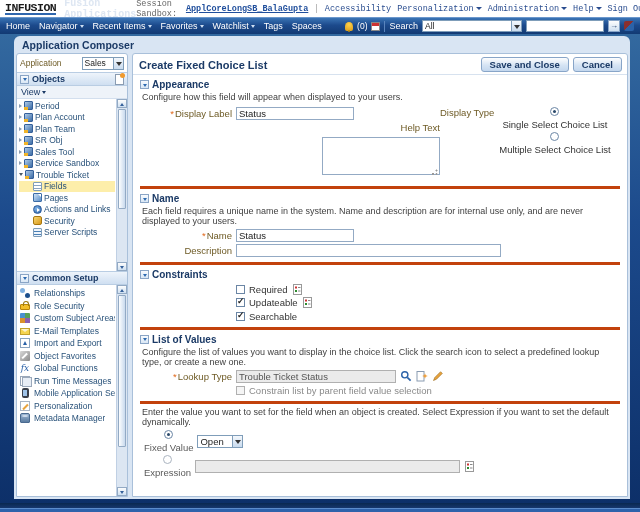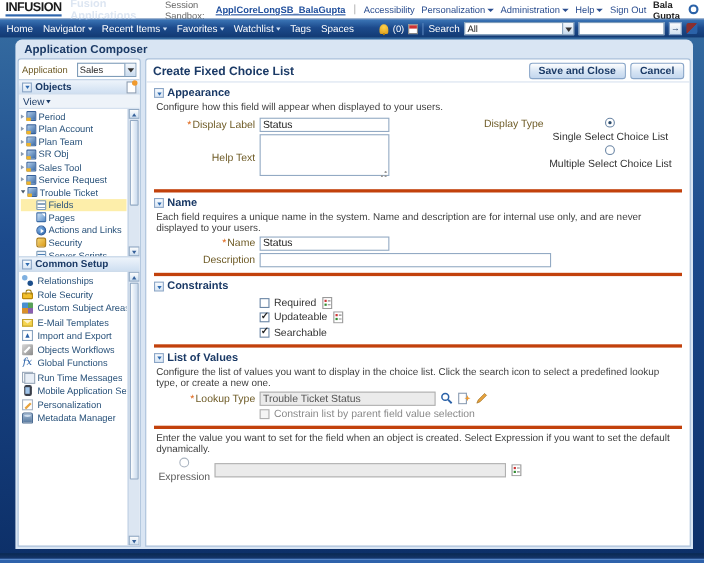--- a/index.html
+++ b/index.html
@@ -1,20 +1,20 @@
 <!DOCTYPE html>
 <html><head>
 <meta charset="utf-8">
 <style>
   *{box-sizing:border-box;margin:0;padding:0;}
   html,body{width:640px;height:512px;overflow:hidden;}
   body{font-family:"Liberation Sans",sans-serif;background:#0d3069;display:flex;flex-direction:column;}
 
   
-  .top-strip{height:17px;background:#fff;display:flex;align-items:center;padding:0 5px;flex:none;}
+  .top-strip{height:17px;background:#fff;display:flex;align-items:center;padding:0 5px;flex:none;font-family:Liberation Mono, monospace;}
   .logo{font-weight:bold;font-size:11.5px;color:#1a1a1a;border-bottom:2px solid #2f66ad;letter-spacing:-0.5px;line-height:11px;}
   .product{font-size:10px;color:#dde6f2;margin-left:8px;font-weight:bold;}
   .strip-right{margin-left:auto;display:flex;align-items:center;gap:6px;font-size:8.5px;color:#444;}
   .session-label{color:#666;}
   .session-link{color:#1f4e9c;font-weight:bold;text-decoration:underline;cursor:pointer;}
   .strip-sep{width:1px;height:9px;background:#bbb;margin:0 2px;}
   .strip-link{color:#2a4d8f;cursor:pointer;white-space:nowrap;}
   .caret{display:inline-block;width:0;height:0;border-left:3px solid transparent;border-right:3px solid transparent;border-top:3.5px solid #2a4d8f;margin-left:2px;vertical-align:middle;}
   .user-name{font-weight:bold;color:#222;}
   .oracle-ring{width:13px;height:9px;border:2px solid #2b62a8;border-radius:50%;}
@@ -40,34 +40,34 @@
   .advanced-search-icon{width:10px;height:10px;background:linear-gradient(135deg,#8a2f2f 50%,#2b62a8 50%);border-radius:2px;cursor:pointer;}
 
   
   .content{flex:1;background:linear-gradient(180deg,#33699f 0%,#1c4a8c 40%,#0d3069 100%);padding:2px 10px 4px 14px;overflow:hidden;}
   .workspace{height:100%;background:#d9e5f3;border-radius:6px 6px 0 0;padding:1px 2px 2px 2px;display:flex;flex-direction:column;}
   .page-title{height:16px;line-height:16px;padding-left:6px;font-size:10.5px;font-weight:bold;color:#1b3a66;flex:none;}
   .panels{flex:1;display:flex;gap:4px;min-height:0;}
 
   
   .sidebar{width:112px;flex:none;background:#fff;border:1px solid #a9c0da;border-radius:3px 3px 0 0;display:flex;flex-direction:column;font-size:9px;overflow:hidden;}
-  .app-row{height:18px;display:flex;align-items:center;gap:8px;padding:0 3px;flex:none;}
+  .app-row{height:18px;display:flex;align-items:center;gap:20px;padding:0 3px;flex:none;}
   .flabel-sb{color:#6e5b26;font-size:8.5px;white-space:nowrap;}
   .mini-select{flex:1;height:13px;background:#fff;border:1px solid #7f9db9;display:flex;align-items:center;cursor:pointer;min-width:0;}
   .mini-select .val{flex:1;font-size:8.5px;color:#222;padding-left:2px;overflow:hidden;white-space:nowrap;}
   .sec-bar{height:14px;flex:none;display:flex;align-items:center;gap:3px;padding:0 3px;background:linear-gradient(#eef4fb,#cfdff1);border-top:1px solid #b9cde3;border-bottom:1px solid #b9cde3;}
   .sec-bar .t{font-size:9px;font-weight:bold;color:#1b3a66;white-space:nowrap;}
   .collapse-icon{width:9px;height:9px;flex:none;background:linear-gradient(#f8fbfe,#d9e7f5);border:1px solid #8aa5c6;position:relative;cursor:pointer;}
   .collapse-icon::after{content:"";position:absolute;left:1.5px;top:2.5px;border-left:2.5px solid transparent;border-right:2.5px solid transparent;border-top:3.5px solid #2e6ab0;}
   .new-object-icon{margin-left:auto;width:9px;height:11px;background:#fff;border:1px solid #8a9cb2;position:relative;cursor:pointer;}
   .new-object-icon::after{content:"";position:absolute;right:-2px;top:-2px;width:5px;height:5px;background:#f09a2e;border-radius:50%;}
   .view-bar{height:13px;flex:none;display:flex;align-items:center;gap:2px;padding:0 4px;background:#eef3f9;border-bottom:1px solid #d3dfee;color:#1b3a66;cursor:pointer;}
   .vcaret{width:0;height:0;border-left:2.5px solid transparent;border-right:2.5px solid transparent;border-top:3px solid #1b3a66;}
 
-  .tree{height:134px;flex:none;position:relative;overflow:hidden;padding:1px 12px 0 2px;}
+  .tree{height:172px;flex:none;position:relative;overflow:hidden;padding:1px 12px 0 2px;}
   .trow{height:11.5px;display:flex;align-items:center;gap:2px;cursor:pointer;white-space:nowrap;}
   .trow.child{padding-left:14px;}
   .trow.selected{background:#fdeeaa;}
   .tlab{color:#29527a;font-size:8.5px;overflow:hidden;}
   .tri-r{width:0;height:0;border-top:2.5px solid transparent;border-bottom:2.5px solid transparent;border-left:3.5px solid #8a9cb2;flex:none;}
   .tri-d{width:0;height:0;border-left:2.5px solid transparent;border-right:2.5px solid transparent;border-top:3.5px solid #4a5a6a;flex:none;}
 
   .ic{width:9px;height:9px;flex:none;position:relative;border-radius:1px;}
   .ic-obj{background:linear-gradient(135deg,#aecbe9,#3c6ca6);border:1px solid #35609a;}
   .ic-obj::after{content:"";position:absolute;left:-1px;bottom:-1px;width:4px;height:3px;background:#f0b429;}
@@ -118,21 +118,21 @@
   .main-title{font-size:11px;font-weight:bold;color:#1b3a66;}
   .btns{margin-left:auto;display:flex;gap:4px;}
   .btn{height:15px;padding:0 8px;background:linear-gradient(#fefefe,#d6e4f4 55%,#c3d7ee);border:1px solid #88a5c8;border-radius:3px;color:#1b3a66;font-size:9.5px;font-weight:bold;font-family:"Liberation Sans",sans-serif;cursor:pointer;}
   .sections{flex:1;padding:0 7px;overflow:hidden;}
   .section{margin-top:2px;}
   .section + .section{border-top:3px solid #c2410c;margin-top:5px;padding-top:2px;}
   .sec-head{display:flex;align-items:center;gap:3px;padding:2px 0 1px 0;}
   .sec-title{font-size:10px;font-weight:bold;color:#1b3a66;}
   .sec-desc{font-size:9px;color:#3f3f3f;margin:1px 0 3px 2px;}
   .frow{display:flex;align-items:center;gap:4px;margin:2px 0;}
-  .frow.top{align-items:center;}
+  .frow.top{align-items:flex-end;flex-direction:column;}
   .flabel{width:92px;flex:none;text-align:right;color:#6e5b26;font-size:9.5px;white-space:nowrap;}
   .req{color:#e0681b;margin-right:1px;}
   .tin{height:13px;border:1px solid #93aac4;font-size:9.5px;padding:0 2px;font-family:"Liberation Sans",sans-serif;color:#222;}
   .tin.dis{background:#ebebeb;border-color:#b0b0b0;color:#555;}
   .w118{width:118px;} .w160{width:160px;} .w265{width:265px;}
   .tarea{width:118px;height:38px;border:1px solid #93aac4;resize:none;position:relative;font-family:"Liberation Sans",sans-serif;font-size:9.5px;}
   .tarea-wrap{position:relative;width:118px;}
   .tarea-wrap::after{content:"";position:absolute;right:2px;bottom:4px;width:6px;height:6px;background:
     radial-gradient(circle at 1px 5px,#999 0.8px,transparent 1.2px),
     radial-gradient(circle at 4.5px 5px,#999 0.8px,transparent 1.2px),
@@ -271,21 +271,21 @@
               <span class="tlab">SR Obj</span>
             </div>
           <div class="trow">
               <span class="tri-r"></span>
               <span class="ic ic-obj"></span>
               <span class="tlab">Sales Tool</span>
             </div>
           <div class="trow">
               <span class="tri-r"></span>
               <span class="ic ic-obj"></span>
-              <span class="tlab">Service Request</span>
+              <span class="tlab">Service Sandbox</span>
             </div>
           <div class="trow">
               <span class="tri-d"></span>
               <span class="ic ic-obj"></span>
               <span class="tlab">Trouble Ticket</span>
             </div>
           <div class="trow child selected">
               <span class="ic ic-fields"></span>
               <span class="tlab">Fields</span>
             </div>
@@ -333,21 +333,21 @@
           <div class="crow2">
               <span class="ic10 ic-mail"></span>
               <span class="tlab">E-Mail Templates</span>
             </div>
           <div class="crow2">
               <span class="ic10 ic-imp"></span>
               <span class="tlab">Import and Export</span>
             </div>
           <div class="crow2">
               <span class="ic10 ic-wf"></span>
-              <span class="tlab">Objects Workflows</span>
+              <span class="tlab">Object Favorites</span>
             </div>
           <div class="crow2">
               <span class="ic10 ic-fx">fx</span>
               <span class="tlab">Global Functions</span>
             </div>
           <div class="crow2">
               <span class="ic10 ic-msg"></span>
               <span class="tlab">Run Time Messages</span>
             </div>
           <div class="crow2">
@@ -487,20 +487,30 @@
             <div class="crow">
               <span class="cbox dis"></span>
               <span class="clab dim">Constrain list by parent field value selection</span>
             </div>
           </div>
 
           <div class="section">
             <div class="sec-desc">Enter the value you want to set for the field when an object is created. Select Expression if you want to set the default dynamically.</div>
             <div class="frow" style="margin-left:4px;">
               <span class="ropt">
+                  <span class="radio checked"></span>
+                  <span class="rlab dim">Fixed Value</span>
+                </span>
+              <span class="sel-open">
+                <span class="val">Open</span>
+                <span class="dd-btn"></span>
+              </span>
+            </div>
+            <div class="frow" style="margin-left:4px;">
+              <span class="ropt">
                   <span class="radio dis"></span>
                   <span class="rlab dim">Expression</span>
                 </span>
               <input class="tin w265 dis" readonly="" value="" style="">
               <svg class="icon-svg" width="11" height="11" viewBox="0 0 11 11">
                   <rect x="1.5" y="0.5" width="8" height="10" fill="#fff" stroke="#999"></rect>
                   <rect x="3" y="2.5" width="2" height="2" fill="#cc3333"></rect>
                   <rect x="3" y="6" width="2" height="2" fill="#2e8b2e"></rect>
                   <line x1="6" y1="3.5" x2="8.5" y2="3.5" stroke="#888"></line>
                   <line x1="6" y1="7" x2="8.5" y2="7" stroke="#888"></line>

